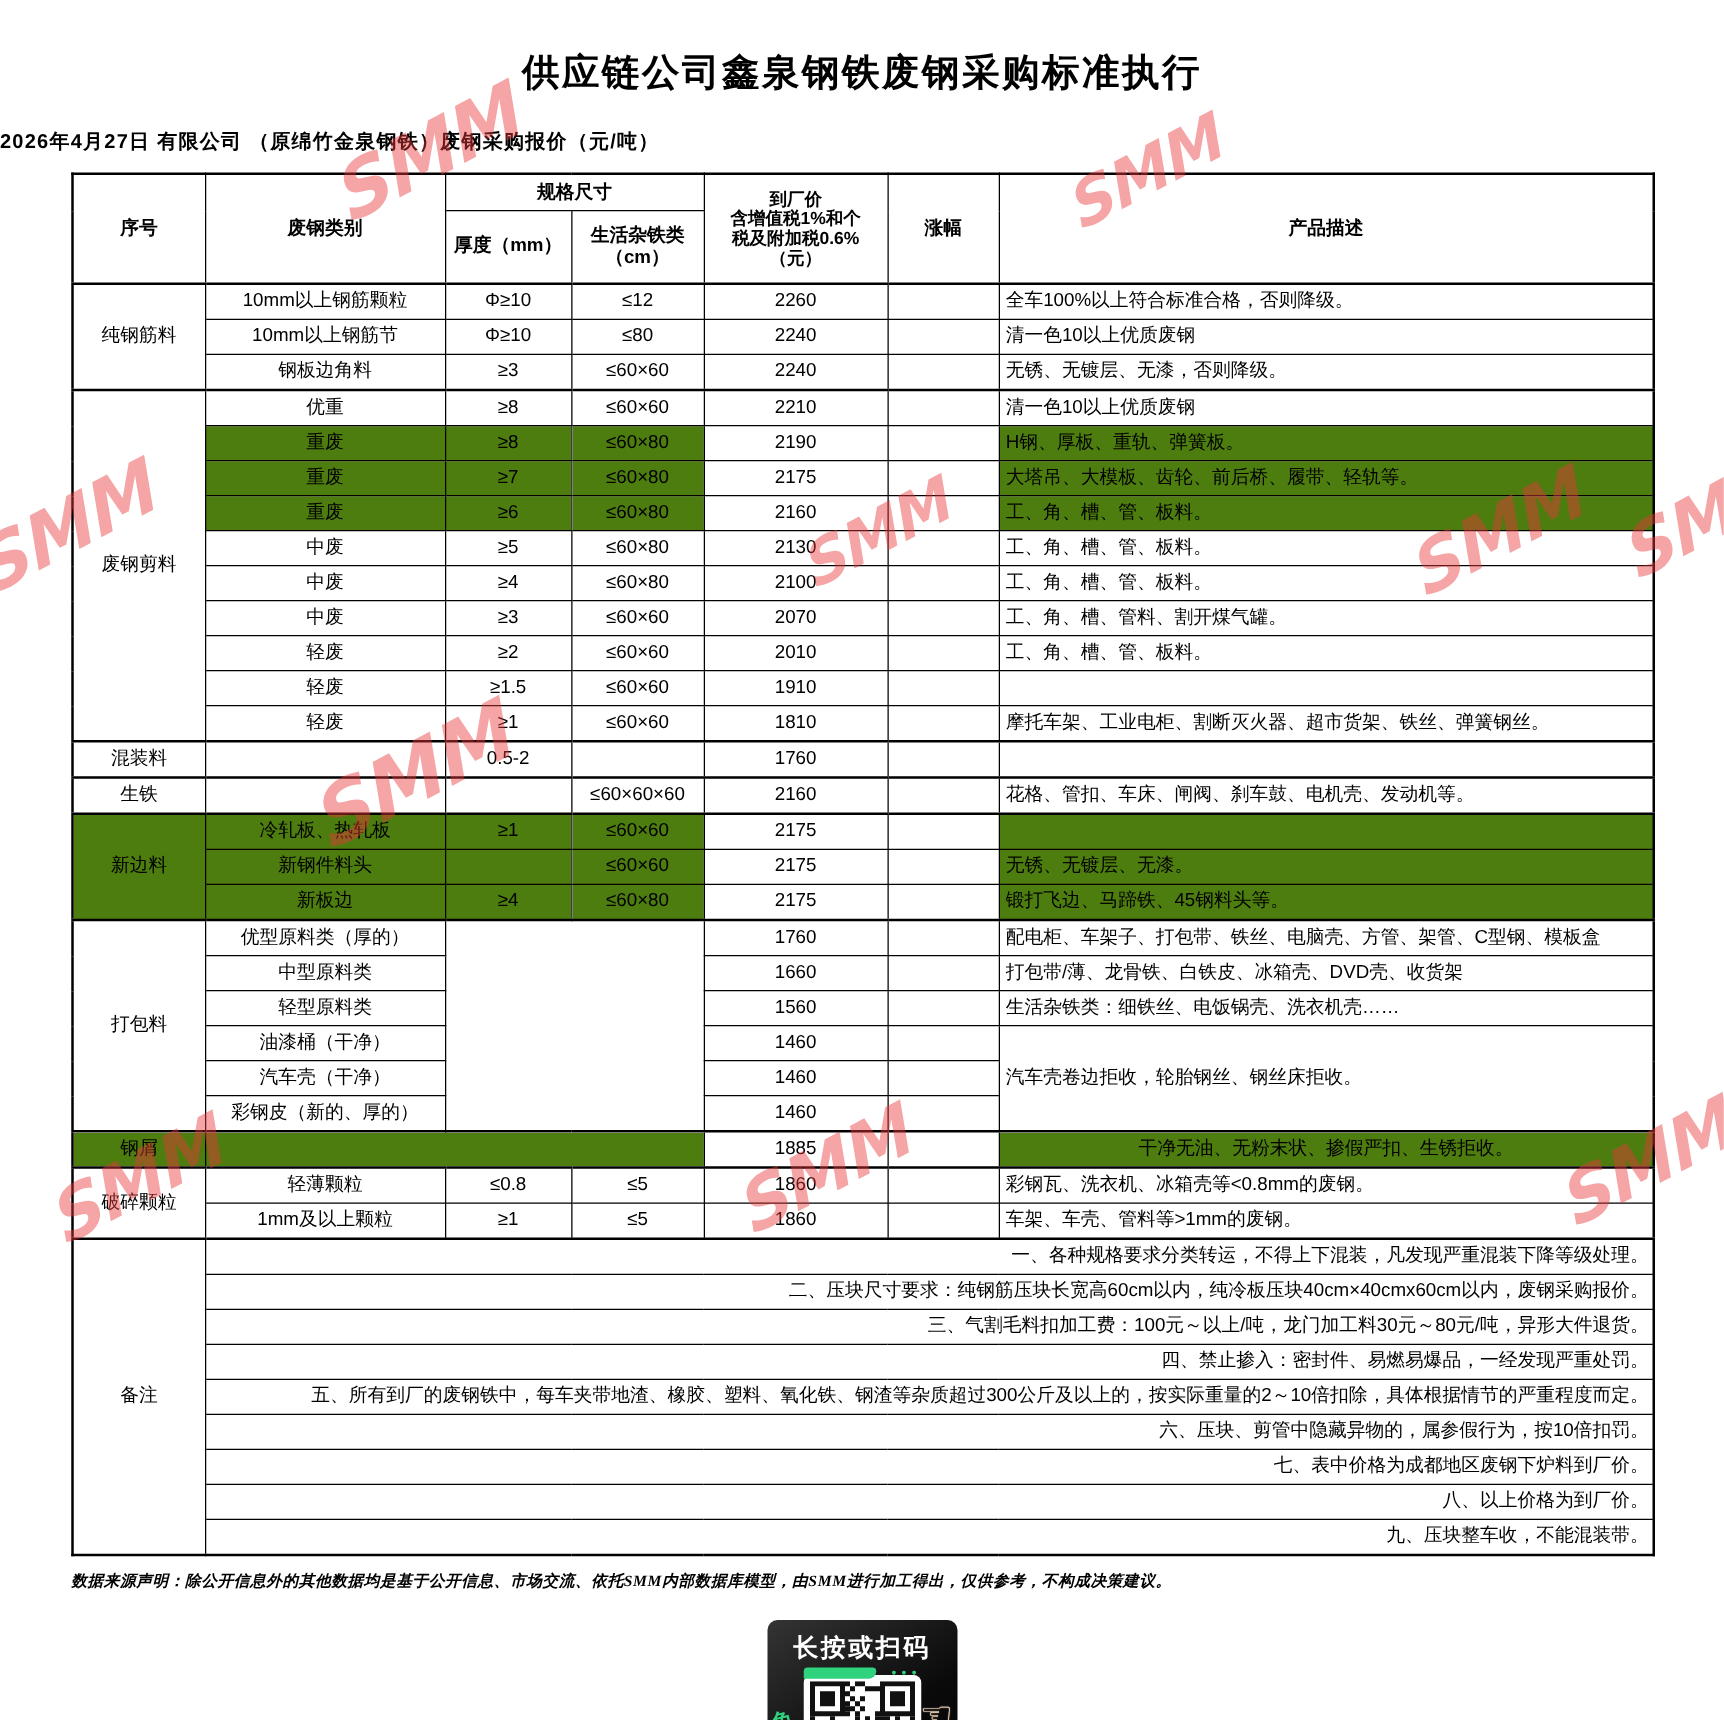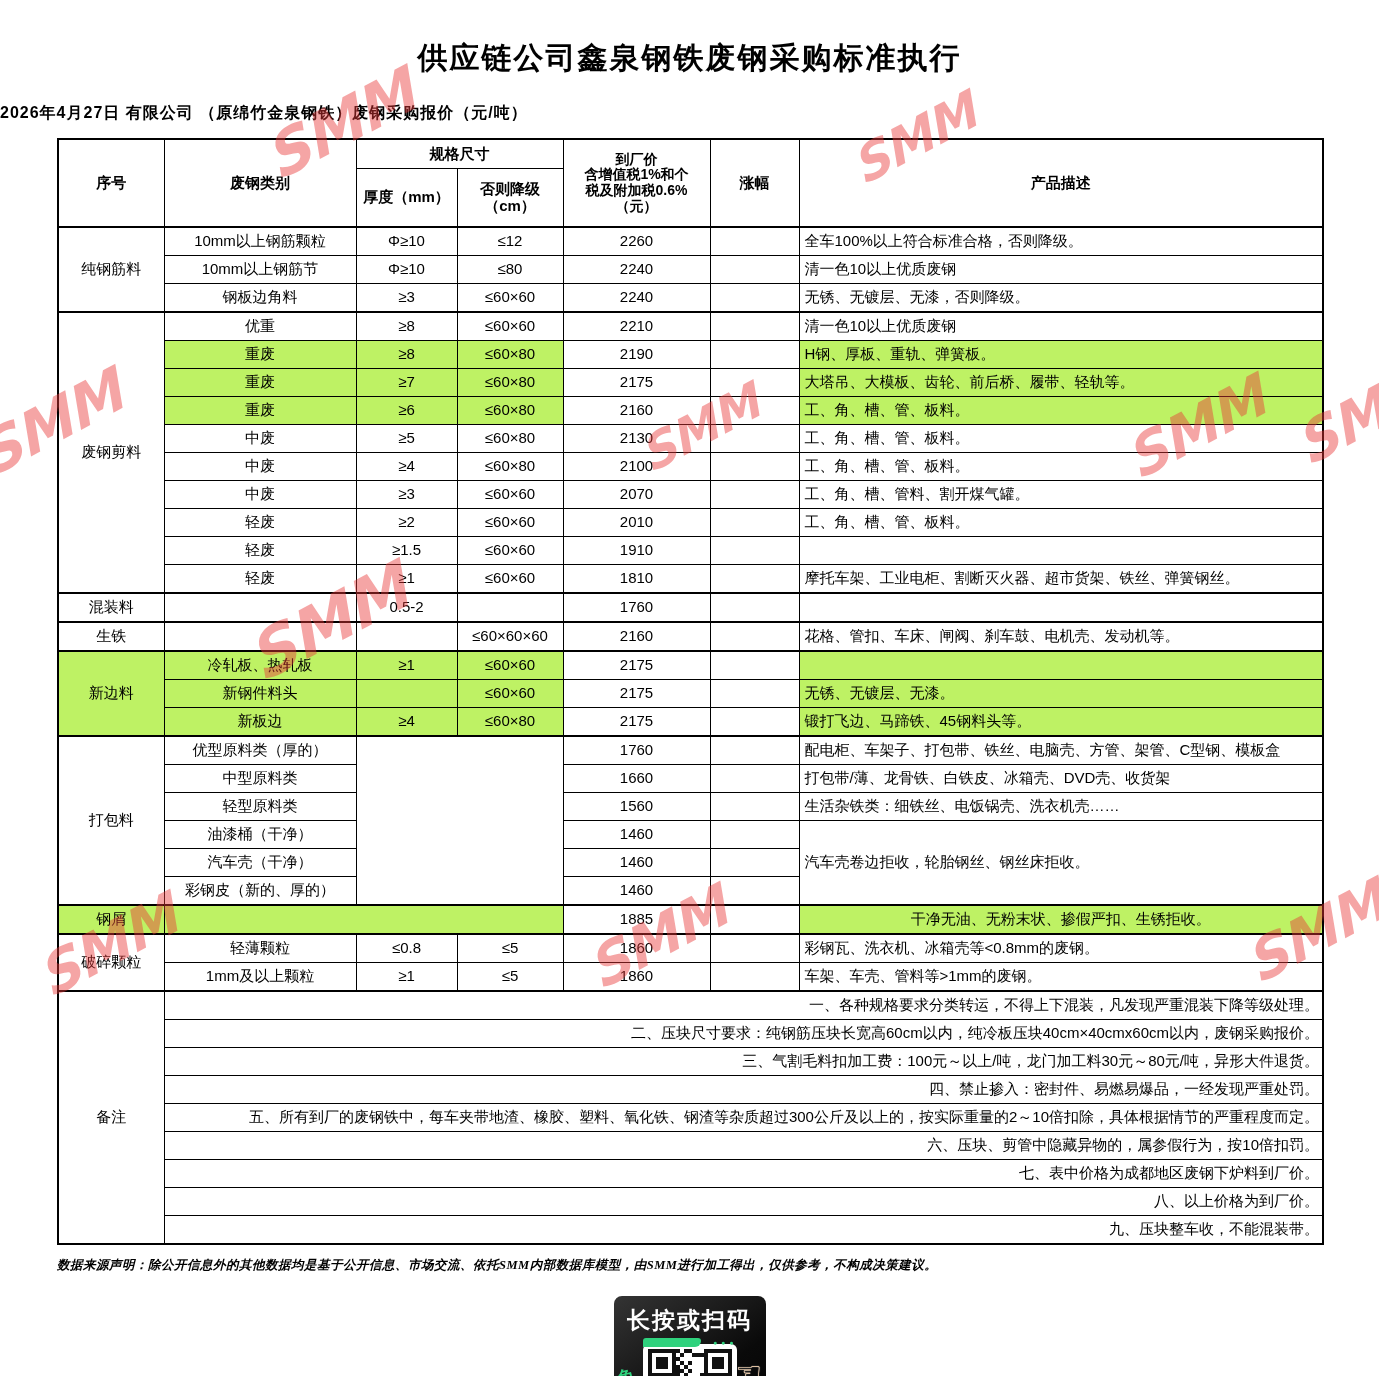--- a/index.html
+++ b/index.html
@@ -15,39 +15,39 @@
   td{
     border:1px solid #000;font-size:15px;text-align:center;vertical-align:middle;
     padding:1px 3px;height:25px;line-height:1.12;overflow:hidden;
   }
   tr.hr1 td{height:26px;}
   tr.hr2 td{height:55px;}
   td.hdr{font-weight:bold;font-size:15px;}
   td.pre{white-space:pre-line;font-size:14px;}
   td.desc{text-align:left;padding-left:5px;}
   td.note{text-align:right;padding-left:8px;font-size:15px;}
-  td.s{background:#bef264;}
+  td.s{background:#4d7c0f;}
   td.grp{font-size:15px;}
   tr.gt td{border-top-width:2px;}
   .disclaimer{
     margin:12px 0 0 57px;font-style:italic;font-weight:600;font-size:12.5px;
     font-family:"Liberation Serif","DejaVu Serif",serif;letter-spacing:.5px;
   }
   
   .wm{
     position:absolute;z-index:3;pointer-events:none;
     font-family:"DejaVu Sans",sans-serif;font-style:italic;font-weight:900;
     transform:rotate(-28deg) skewX(-8deg);letter-spacing:-1px;line-height:1;
   }
   
   .qr-card{
     width:152px;height:162px;margin:22px auto 0;position:relative;border-radius:8px;
     background:linear-gradient(145deg,#343434,#0a0a0a 55%,#000);box-sizing:border-box;padding-top:9px;
   }
-  .qr-title{color:#fff;font-weight:bold;font-size:23px;text-align:center;letter-spacing:2px;}
+  .qr-title{color:#fff;font-weight:bold;font-size:20px;text-align:center;letter-spacing:2px;}
   .qr-frame{width:94px;height:102px;margin:8px auto 0;position:relative;}
   .qr-tab{position:absolute;top:-6px;left:0;width:58px;height:9px;background:#2fd27d;border-radius:3px 3px 6px 0;}
   .qr-dots{position:absolute;top:-5px;right:2px;font-size:7px;color:#2fd27d;letter-spacing:1px;}
   .qr-white{width:94px;height:102px;background:#fff;border-radius:6px;box-sizing:border-box;padding:5px;}
   .qr-free{
     position:absolute;left:6px;bottom:36px;width:20px;color:#2fd27d;font-weight:900;font-size:17px;
     line-height:1.05;transform:rotate(-14deg);text-align:center;z-index:2;
   }
   .qr-hand{position:absolute;right:3px;top:62px;color:#f0c9a2;font-size:30px;line-height:1;text-shadow:0 0 1px #fff;}
 </style>
@@ -75,21 +75,21 @@
             <td colspan="2" class="hdr">规格尺寸</td>
             <td rowspan="2" class="hdr pre">到厂价
 含增值税1%和个
 税及附加税0.6%
 （元）</td>
             <td rowspan="2" class="hdr">涨幅</td>
             <td rowspan="2" class="hdr">产品描述</td>
           </tr>
           <tr class="hr2">
             <td class="hdr">厚度（mm）</td>
-            <td class="hdr">否则降级（cm）</td>
+            <td class="hdr">生活杂铁类（cm）</td>
           </tr>
           <tr class="gt">
             <td rowspan="3" class="grp">纯钢筋料</td>
             <td>10mm以上钢筋颗粒</td>
             <td>Φ≥10</td>
             <td>≤12</td>
             <td>2260</td>
             <td></td>
             <td class="desc">全车100%以上符合标准合格，否则降级。</td>
           </tr>

